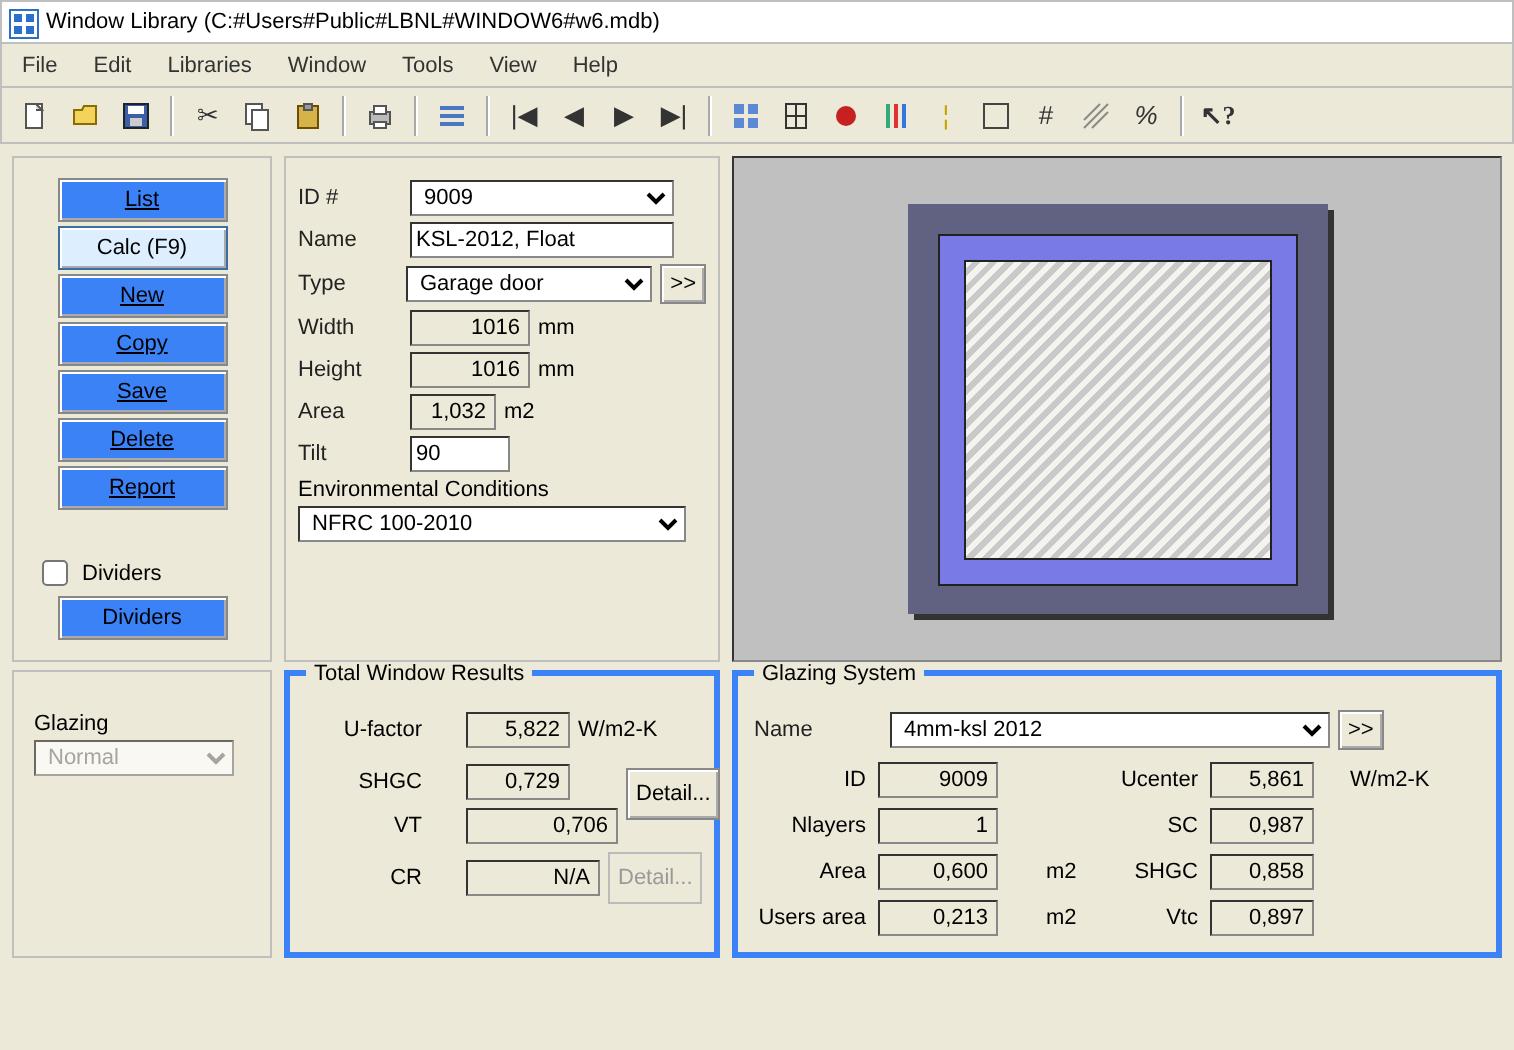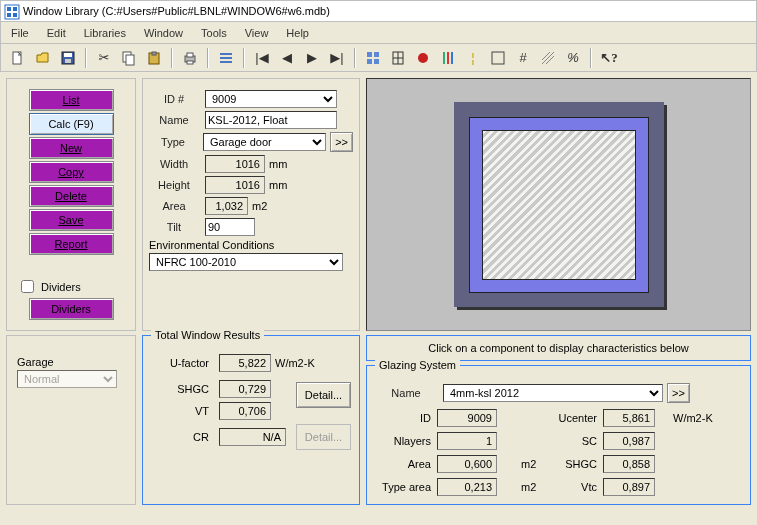--- a/index.html
+++ b/index.html
@@ -67,42 +67,42 @@
     width: 130px;
     background: #ece9d8;
     border: 1px solid #bfbfbf;
     padding: 8px 10px;
   }
   .btn-std {
     display: block;
     margin: 2px auto;
     width: 85px;
     height: 22px;
-    background: #a21caf;
+    background: #3b82f6;
     border: 1px solid #888;
     box-shadow: inset 1px 1px 0 #fff, inset -1px -1px 0 #aaa;
     text-align: center;
     line-height: 20px;
     cursor: pointer;
   }
   .btn-active {
     border: 1px solid #3a6ea5;
     background: #ddeeff;
   }
   .leftblock2 { margin-top: 22px; }
   .chk { display: flex; align-items: center; gap: 4px; margin: 2px 0; }
   .chk input { width: 13px; height: 13px; }
   .midpanel {
     width: 218px;
     background: #ece9d8;
     border: 1px solid #bfbfbf;
     padding: 8px 6px 8px 6px;
   }
   .row { display: flex; align-items: center; margin: 3px 0; }
-  .lbl { width: 50px; text-align: center; margin-right: 6px; color: #222; }
+  .lbl { width: 50px; text-align: left; margin-right: 6px; color: #222; }
   .input-sm {
     border: 1px inset #888;
     background: #fff;
     height: 18px;
     padding: 0 2px;
     font: inherit;
   }
   .static-val {
     border: 1px inset #888;
     background: #ece9d8;
@@ -158,29 +158,29 @@
   }
   .left-gap {
     width: 130px;
     background: #ece9d8;
     border: 1px solid #bfbfbf;
     padding: 8px 10px;
   }
   .disp-lbl { margin-top: 12px; }
   .results-box, .glazing-box, .hint-box {
     background: #ece9d8;
-    border: 1px solid #3b82f6;
+    border: 3px solid #3b82f6;
   }
   .results-box { width: 218px; position: relative; padding: 14px 8px 8px 8px; }
   .right-col { flex: 1; display: flex; flex-direction: column; gap: 4px; }
   .hint-box { padding: 6px; text-align: center; }
   .glazing-box { padding: 14px 8px 8px 8px; position: relative; flex: 1; }
   .grp-title { position: absolute; top: -7px; left: 8px; background: #ece9d8; padding: 0 4px; }
   .res-row { display: flex; align-items: center; margin: 4px 0; }
-  .res-lbl { width: 58px; text-align: right; margin-right: 10px; }
+  .res-lbl { width: 58px; text-align: right; margin-right: 22px; }
   .gz-grid { display: grid; grid-template-columns: 62px 80px 24px 62px 66px 50px; row-gap: 5px; align-items: center; }
   .gz-lbl { text-align: right; padding-right: 6px; }
   .gz-val { }
   .gz-unit { padding-left: 4px; }
   .det-btn { width: 55px; height: 26px; }
   .det-disabled { color: #999; border-color: #bbb; box-shadow: none; }
   svg.ticon { width: 16px; height: 16px; }
 </style>
 </head>
 <body>
@@ -313,22 +313,22 @@
     </div>
 </div>
 
 <div class="workspace">
 
   <div class="leftcol">
     <div class="btn-std"><u>List</u></div>
     <div class="btn-std btn-active">Calc (F9)</div>
     <div class="btn-std"><u>New</u></div>
     <div class="btn-std"><u>Copy</u></div>
+    <div class="btn-std"><u>Save</u></div>
     <div class="btn-std"><u>Delete</u></div>
-    <div class="btn-std"><u>Save</u></div>
     <div class="btn-std"><u>Report</u></div>
 
     <div class="leftblock2">
       <label class="chk">
         <input type="checkbox" style="">
           <span>Dividers</span>
       </label>
       <div class="btn-std">Dividers</div>
     </div>
   </div>
@@ -383,57 +383,56 @@
       <div class="preview-frame">
         <div class="preview-glass"></div>
       </div>
     </div>
   </div>
 </div>
 
 <div class="results-row">
 
   <div class="left-gap">
-    <div class="disp-lbl">Garage</div>
+    <div class="disp-lbl">Glazing</div>
     <select class="input-sm display-ro" style="width:100px;margin-top:2px" disabled="">
       <option>Normal</option>
     </select>
   </div>
 
   <div class="results-box">
     <span class="grp-title">Total Window Results</span>
     <div class="res-row">
       <span class="res-lbl">U-factor</span>
       <span class="static-val" style="width:52px">5,822</span>
       <span class="unit">W/m2-K</span>
     </div>
     <div style="display:flex;align-items:flex-start">
       <div style="flex:1">
         <div class="res-row">
           <span class="res-lbl">SHGC</span>
           <span class="static-val" style="width:52px">0,729</span>
         </div>
         <div class="res-row">
           <span class="res-lbl">VT</span>
-          <span class="static-val" style="width:52px">0,706</span>
+          <span class="static-val" style="width:76px">0,706</span>
         </div>
       </div>
       <button class="smallbtn det-btn" style="margin-top:6px">Detail...</button>
     </div>
     <div style="display:flex;align-items:center">
       <div class="res-row" style="flex:1;margin:4px 0">
         <span class="res-lbl">CR</span>
         <span class="static-val" style="width:67px">N/A</span>
       </div>
       <button class="smallbtn det-btn det-disabled" disabled="">Detail...</button>
     </div>
   </div>
 
   <div class="right-col">
-    <div class="hint-box">Click on a component to display characteristics below</div>
     <div class="glazing-box">
       <span class="grp-title">Glazing System</span>
       <div class="row" style="margin-bottom:6px">
         <span class="lbl" style="width:62px">Name</span>
         <select class="input-sm" style="width:220px">
           <option>4mm-ksl 2012</option>
         </select>
         <button class="smallbtn">&gt;&gt;</button>
       </div>
       <div class="gz-grid">
@@ -451,21 +450,21 @@
         <span class="static-val gz-val" style="width:52px">0,987</span>
         <span></span>
 
         <span class="gz-lbl">Area</span>
         <span class="static-val gz-val" style="width:60px">0,600</span>
         <span class="gz-unit">m2</span>
         <span class="gz-lbl">SHGC</span>
         <span class="static-val gz-val" style="width:52px">0,858</span>
         <span></span>
 
-        <span class="gz-lbl">Type area</span>
+        <span class="gz-lbl">Users area</span>
         <span class="static-val gz-val" style="width:60px">0,213</span>
         <span class="gz-unit">m2</span>
         <span class="gz-lbl">Vtc</span>
         <span class="static-val gz-val" style="width:52px">0,897</span>
         <span></span>
       </div>
     </div>
   </div>
 </div>
 

